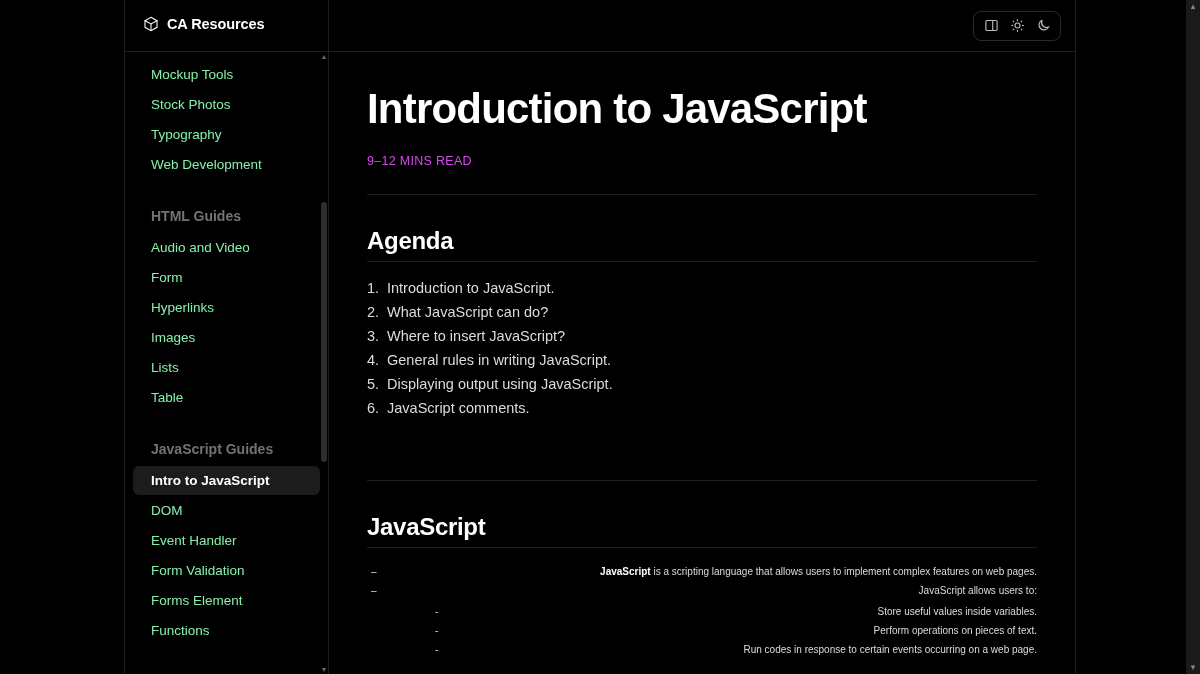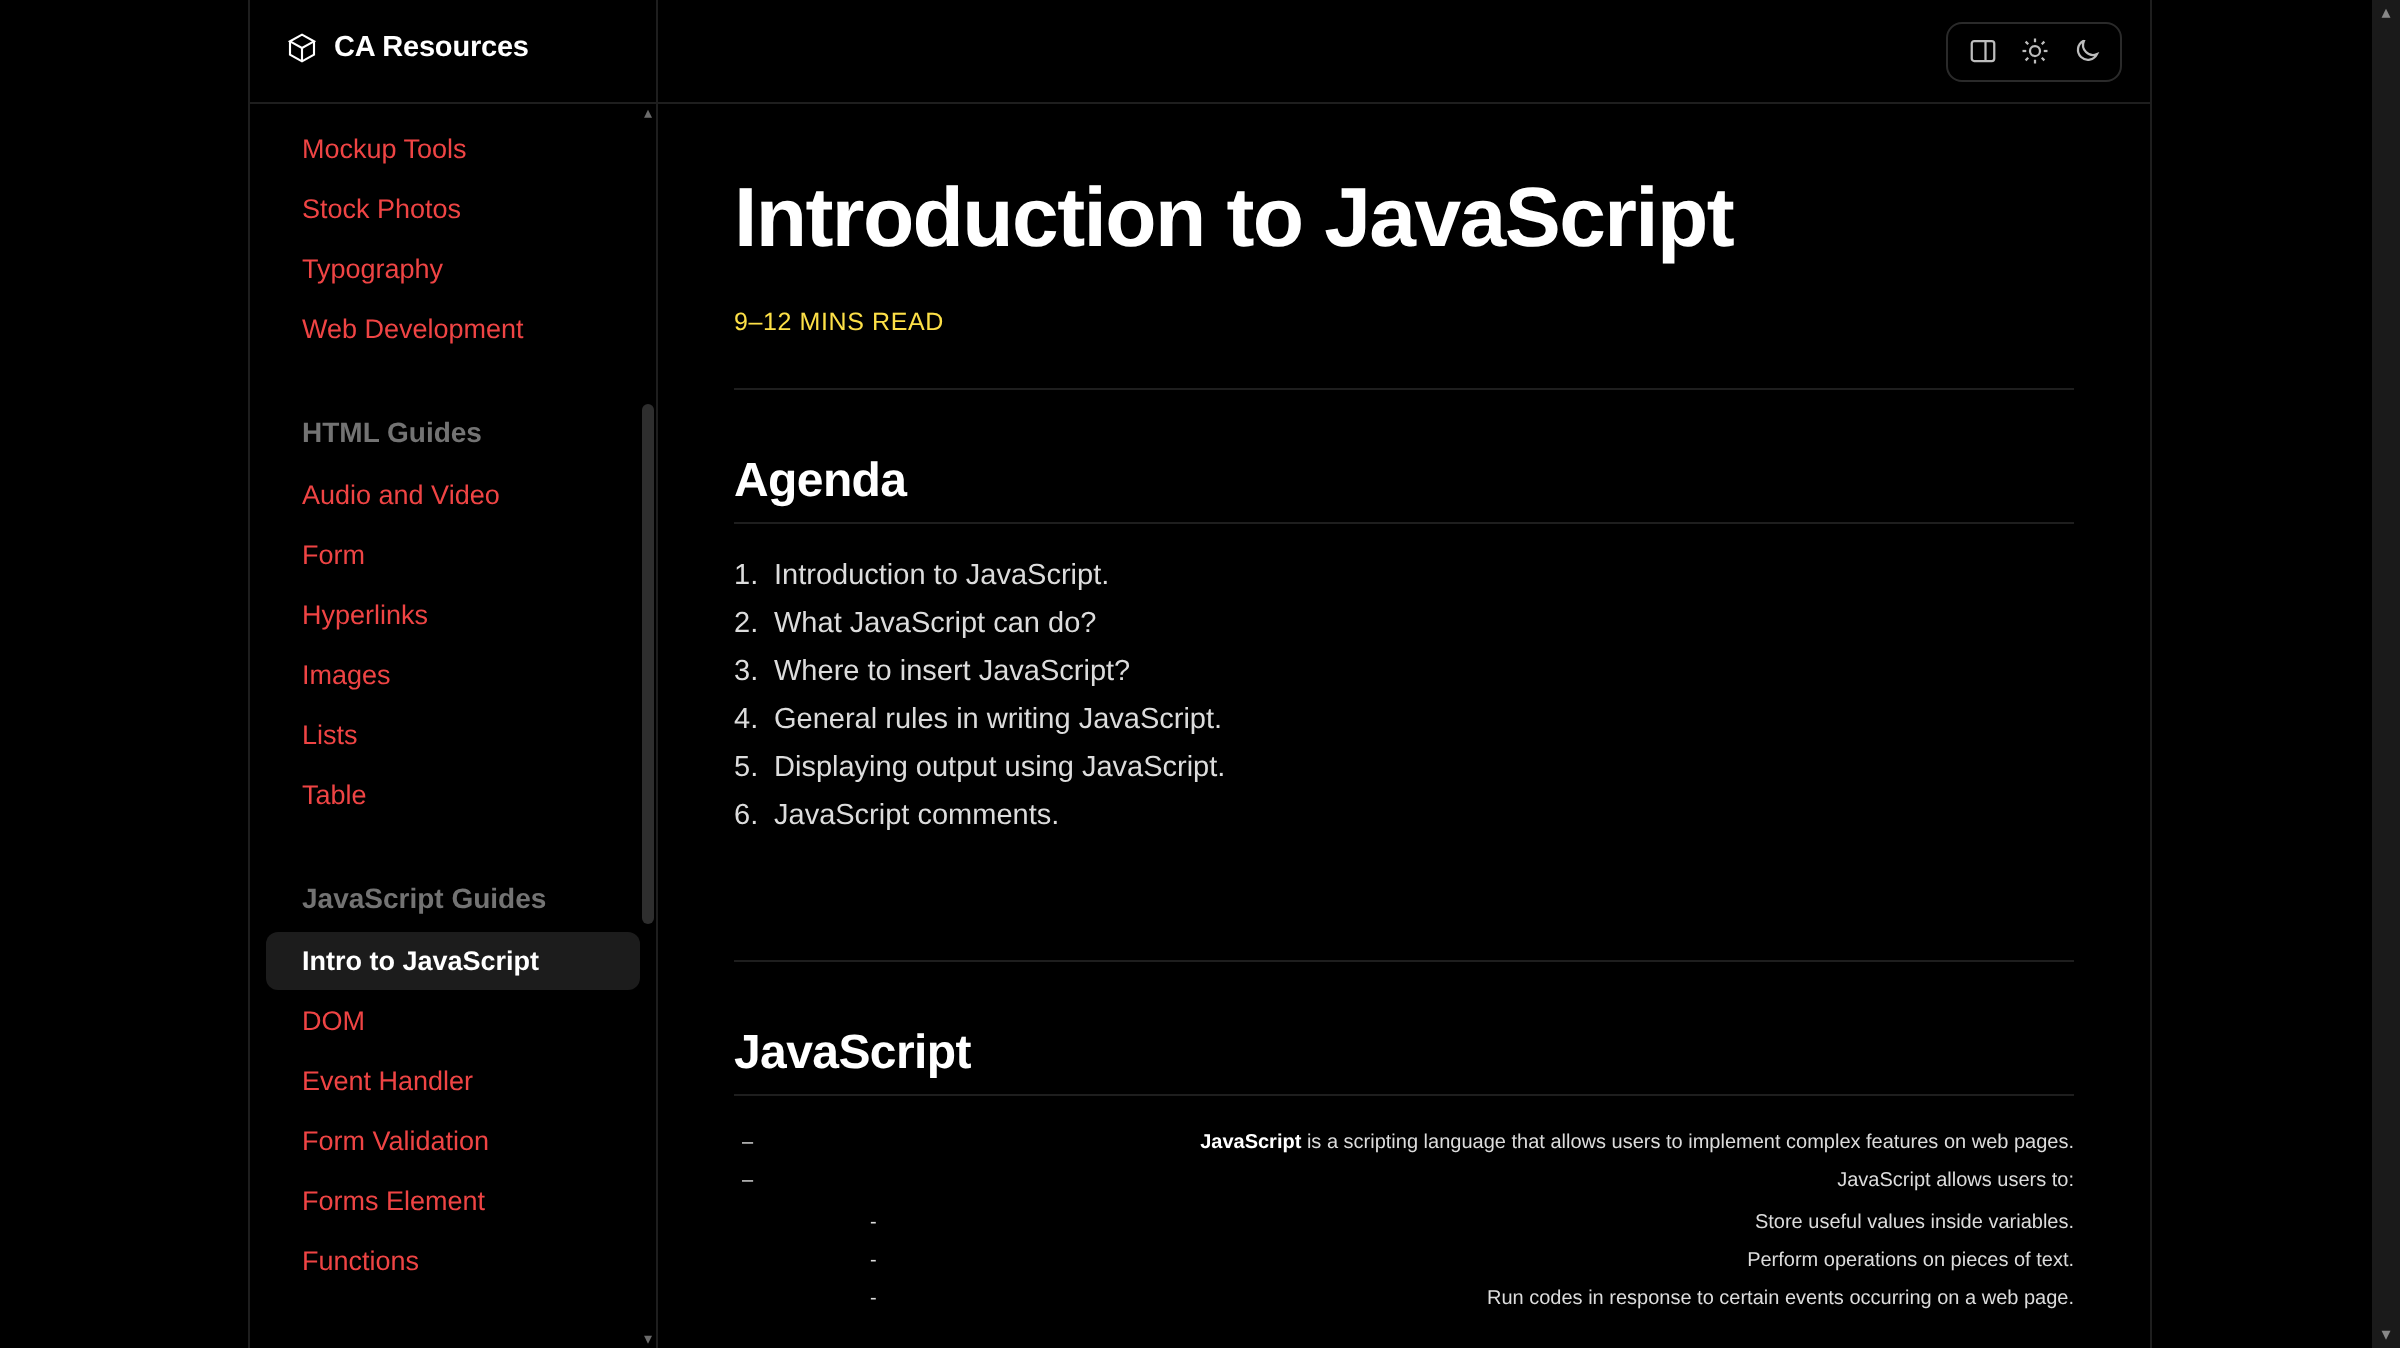--- a/index.html
+++ b/index.html
@@ -88,21 +88,21 @@
     top: 150px;
     width: 6px;
     height: 260px;
     background: #2e2e2e;
     border-radius: 3px;
   }
   .nav-item, .nav-heading {
     display: block;
     padding: 7px 18px;
     font-size: 13.5px;
-    color: #ef4444;
+    color: #86efac;
     cursor: pointer;
     border-radius: 6px;
     margin: 0 8px 1px 8px;
   }
   .nav-item.active {
     background: #1c1c1c;
     color: #fff;
     font-weight: bold;
   }
   .nav-heading {
@@ -149,21 +149,21 @@
   }
   h1.page-title {
     font-size: 42px;
     font-weight: 800;
     letter-spacing: -0.8px;
     line-height: 1.1;
   }
   .read-time {
     margin-top: 22px;
     font-size: 12.5px;
-    color: #fde047;
+    color: #d946ef;
     letter-spacing: 0.3px;
   }
   .divider {
     margin-top: 26px;
     height: 1px;
     background: #1e1e1e;
   }
   .section {
     padding: 32px 0 34px 0;
   }

